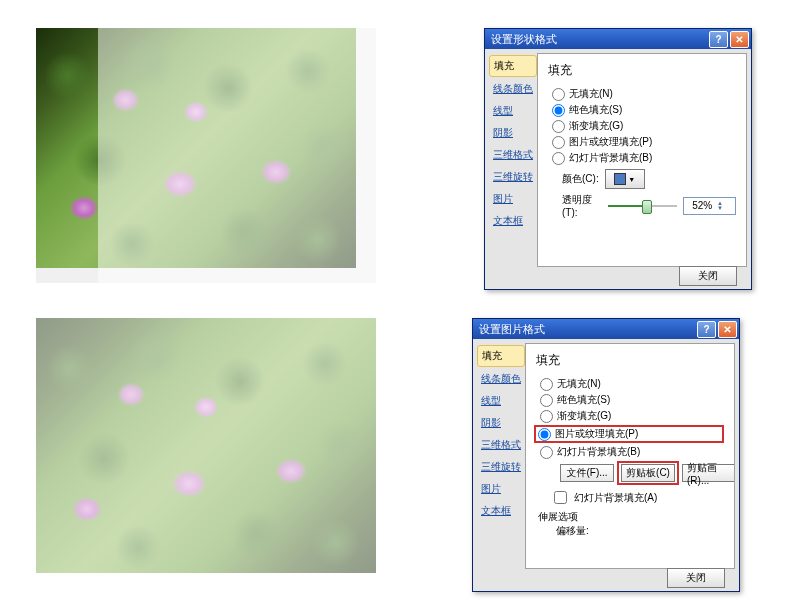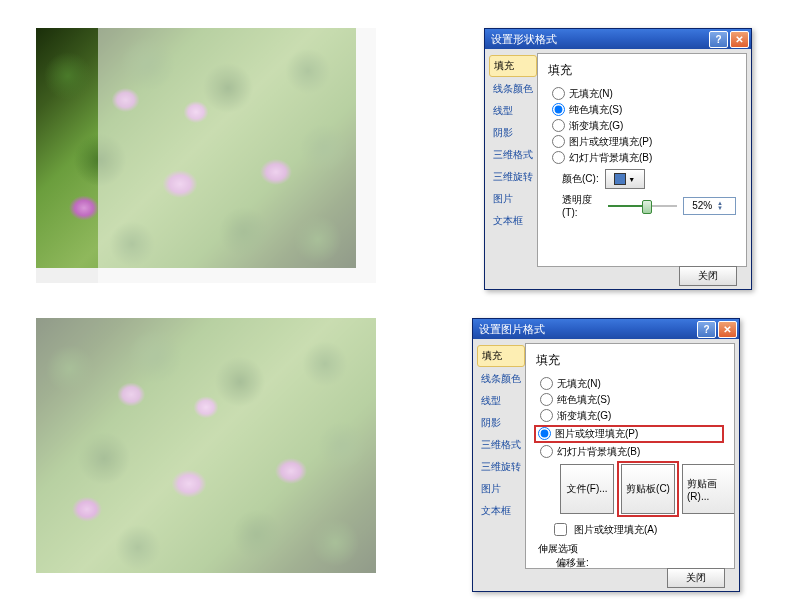--- a/index.html
+++ b/index.html
@@ -24,40 +24,40 @@
   }
   .overlay{position:absolute;background:rgba(255,255,255,.52)}
   
   .dlg{position:absolute;background:#e5e5e5;border:1px solid #0a246a;box-shadow:2px 2px 5px rgba(0,0,0,.3)}
   .titlebar{height:20px;background:linear-gradient(#3b77dd,#2a5fc5 50%,#1e4ba8);color:#fff;display:flex;align-items:center;padding:0 2px 0 6px;font-size:11px}
   .titlebar .t{flex:1}
   .tb-btn{width:17px;height:15px;margin-left:2px;background:linear-gradient(#f0a070,#e06030);border:1px solid #fff;border-radius:2px;display:flex;align-items:center;justify-content:center;color:#fff;font-size:10px;font-weight:bold;cursor:pointer}
   .tb-help{background:linear-gradient(#7ea8e8,#4878c8)}
   .dlg-body{display:flex;height:calc(100% - 42px)}
   .tabs{width:48px;padding:6px 0 0 4px}
-  .tab{padding:3px 4px;margin-bottom:2px;color:#1a4ba0;cursor:pointer;font-size:10px}
+  .tab{padding:3px 4px;margin-bottom:2px;color:#1a4ba0;cursor:pointer;text-decoration:underline;font-size:10px}
   .tab.active{background:#fdeeb3;border:1px solid #e0c060;border-radius:3px;text-decoration:none;color:#000}
   .panel{flex:1;background:#fff;border:1px solid #a0a0a0;margin:4px 4px 0 0;padding:8px 10px;overflow:hidden;font-size:10px}
   .panel h3{margin:0 0 8px 0;font-size:12px;font-weight:normal}
-  .radio-row{display:flex;align-items:flex-start;margin:2px 0;padding-left:4px}
+  .radio-row{display:flex;align-items:flex-end;margin:2px 0;padding-left:4px}
   .radio-row input{margin:0 4px 0 0}
   .field-row{display:flex;align-items:center;margin:4px 0 4px 14px;gap:6px}
   .color-btn{width:38px;height:18px;border:1px solid #7a7a7a;background:linear-gradient(#fff,#e0e0e0);display:flex;align-items:center;justify-content:center;gap:2px;cursor:pointer}
   .color-sw{width:10px;height:10px;background:#4a7ac0;border:1px solid #333}
   .drop-arrow{font-size:7px}
   .slider{position:relative;width:80px;height:14px;display:inline-block}
   .slider .track{position:absolute;top:6px;left:0;right:0;height:2px;background:#c0c0c0}
   .slider .fill{position:absolute;top:6px;left:0;height:2px;background:#3a8a3a}
   .slider .thumb{position:absolute;top:1px;width:8px;height:12px;background:linear-gradient(#e0f0e0,#a0d0a0);border:1px solid #3a8a3a;border-radius:2px}
   .spin{width:40px;height:16px;border:1px solid #7a9ac0;background:#fff;display:inline-flex;align-items:center;padding:0 8px;font-size:10px}
   .spin .sv{flex:1}
   .spin .ar{width:10px;display:flex;flex-direction:column;font-size:6px;line-height:5px;color:#4a6a9a}
   .footer{height:18px;display:flex;justify-content:flex-end;align-items:center;padding:0 14px}
   .btn{min-width:56px;height:18px;border:1px solid #7a7a7a;background:linear-gradient(#fff,#e0e0e0);font-size:10px;display:flex;align-items:center;justify-content:center;cursor:pointer}
-  .btn-sm{min-width:44px;height:16px;border:1px solid #7a7a7a;background:linear-gradient(#fff,#e8e8e8);font-size:10px;display:inline-flex;align-items:center;justify-content:center;cursor:pointer;padding:16px 4px}
+  .btn-sm{min-width:44px;height:16px;border:1px solid #7a7a7a;background:linear-gradient(#fff,#e8e8e8);font-size:10px;display:inline-flex;align-items:center;justify-content:center;cursor:pointer;padding:0 4px}
   .hl{border:2px solid #d03030;padding:1px 2px;display:inline-block}
   .hl-row{border:2px solid #d03030;padding:0 2px;margin-left:-2px}
   .chk-row{display:flex;align-items:center;margin:3px 0 3px 14px;gap:4px}
   .sub{margin-left:20px;font-size:10px}
   .lbl{font-size:10px}
 </style>
 </head>
 <body>
 
 <div class="canvas" style="left:36px;top:28px;width:340px;height:255px">
@@ -176,21 +176,21 @@
           <input type="radio" style="">
           <span>幻灯片背景填充(B)</span>
         </div>
       <div style="margin:2px 0 2px 24px;display:flex;gap:3px;align-items:center">
         <span class="btn-sm">文件(F)...</span>
         <span class="hl"><span class="btn-sm">剪贴板(C)</span></span>
         <span class="btn-sm">剪贴画(R)...</span>
       </div>
       <div class="chk-row">
           <input type="checkbox" style="">
-          <span>图片或纹理填充(A)</span>
+          <span>幻灯片背景填充(A)</span>
         </div>
       <div class="sub" style="margin-left:2px">伸展选项</div>
       <div class="sub">偏移量:</div>
 
     </div>
   </div>
   <div class="footer">
     <div class="btn">关闭</div>
   </div>
 </div>

